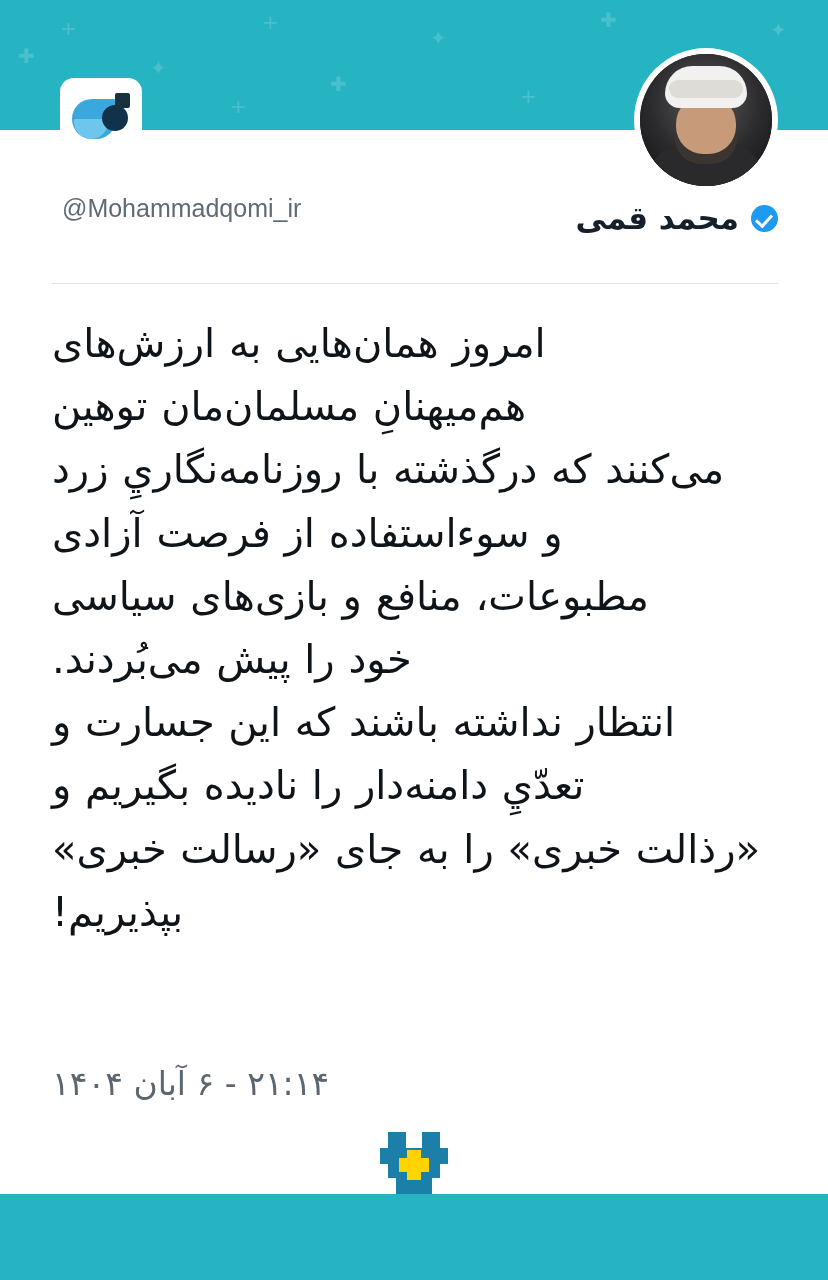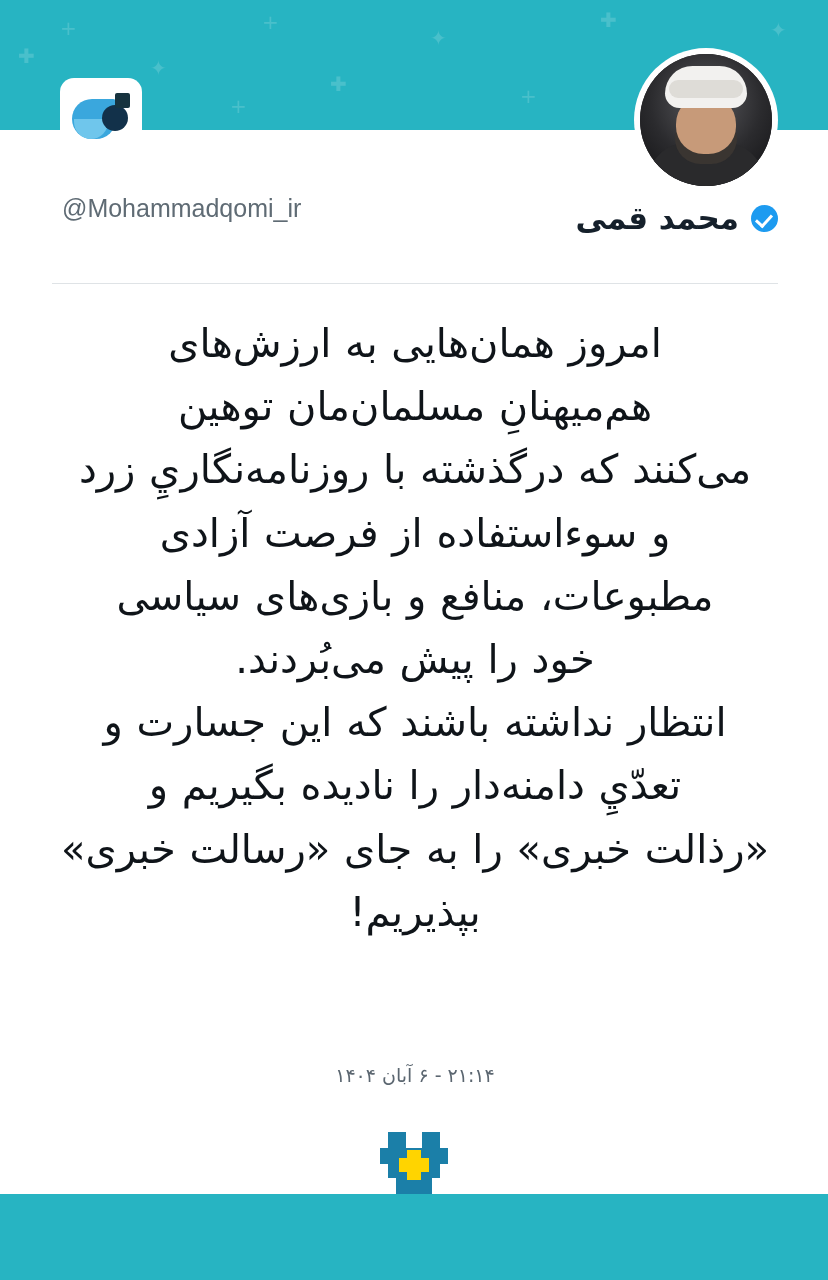--- a/index.html
+++ b/index.html
@@ -230,38 +230,38 @@
     height: 1px;
     background: #dfe3e6;
   }
 
   
   .tweet-body {
     position: absolute;
     top: 312px;
     left: 52px;
     width: 726px;
-    text-align: center;
+    text-align: left;
     direction: rtl;
     font-size: 40px;
     line-height: 1.58;
     color: #0f1419;
     font-weight: 500;
     white-space: pre-line;
     word-spacing: 1px;
   }
 
   .timestamp {
     position: absolute;
     top: 1064px;
     left: 52px;
     width: 726px;
-    text-align: center;
+    text-align: left;
     direction: rtl;
-    font-size: 19px;
+    font-size: 33px;
     color: #5b6670;
   }
 
   
   .footer-mark {
     position: absolute;
     bottom: 86px;
     left: 50%;
     transform: translateX(-50%);
     width: 68px;

